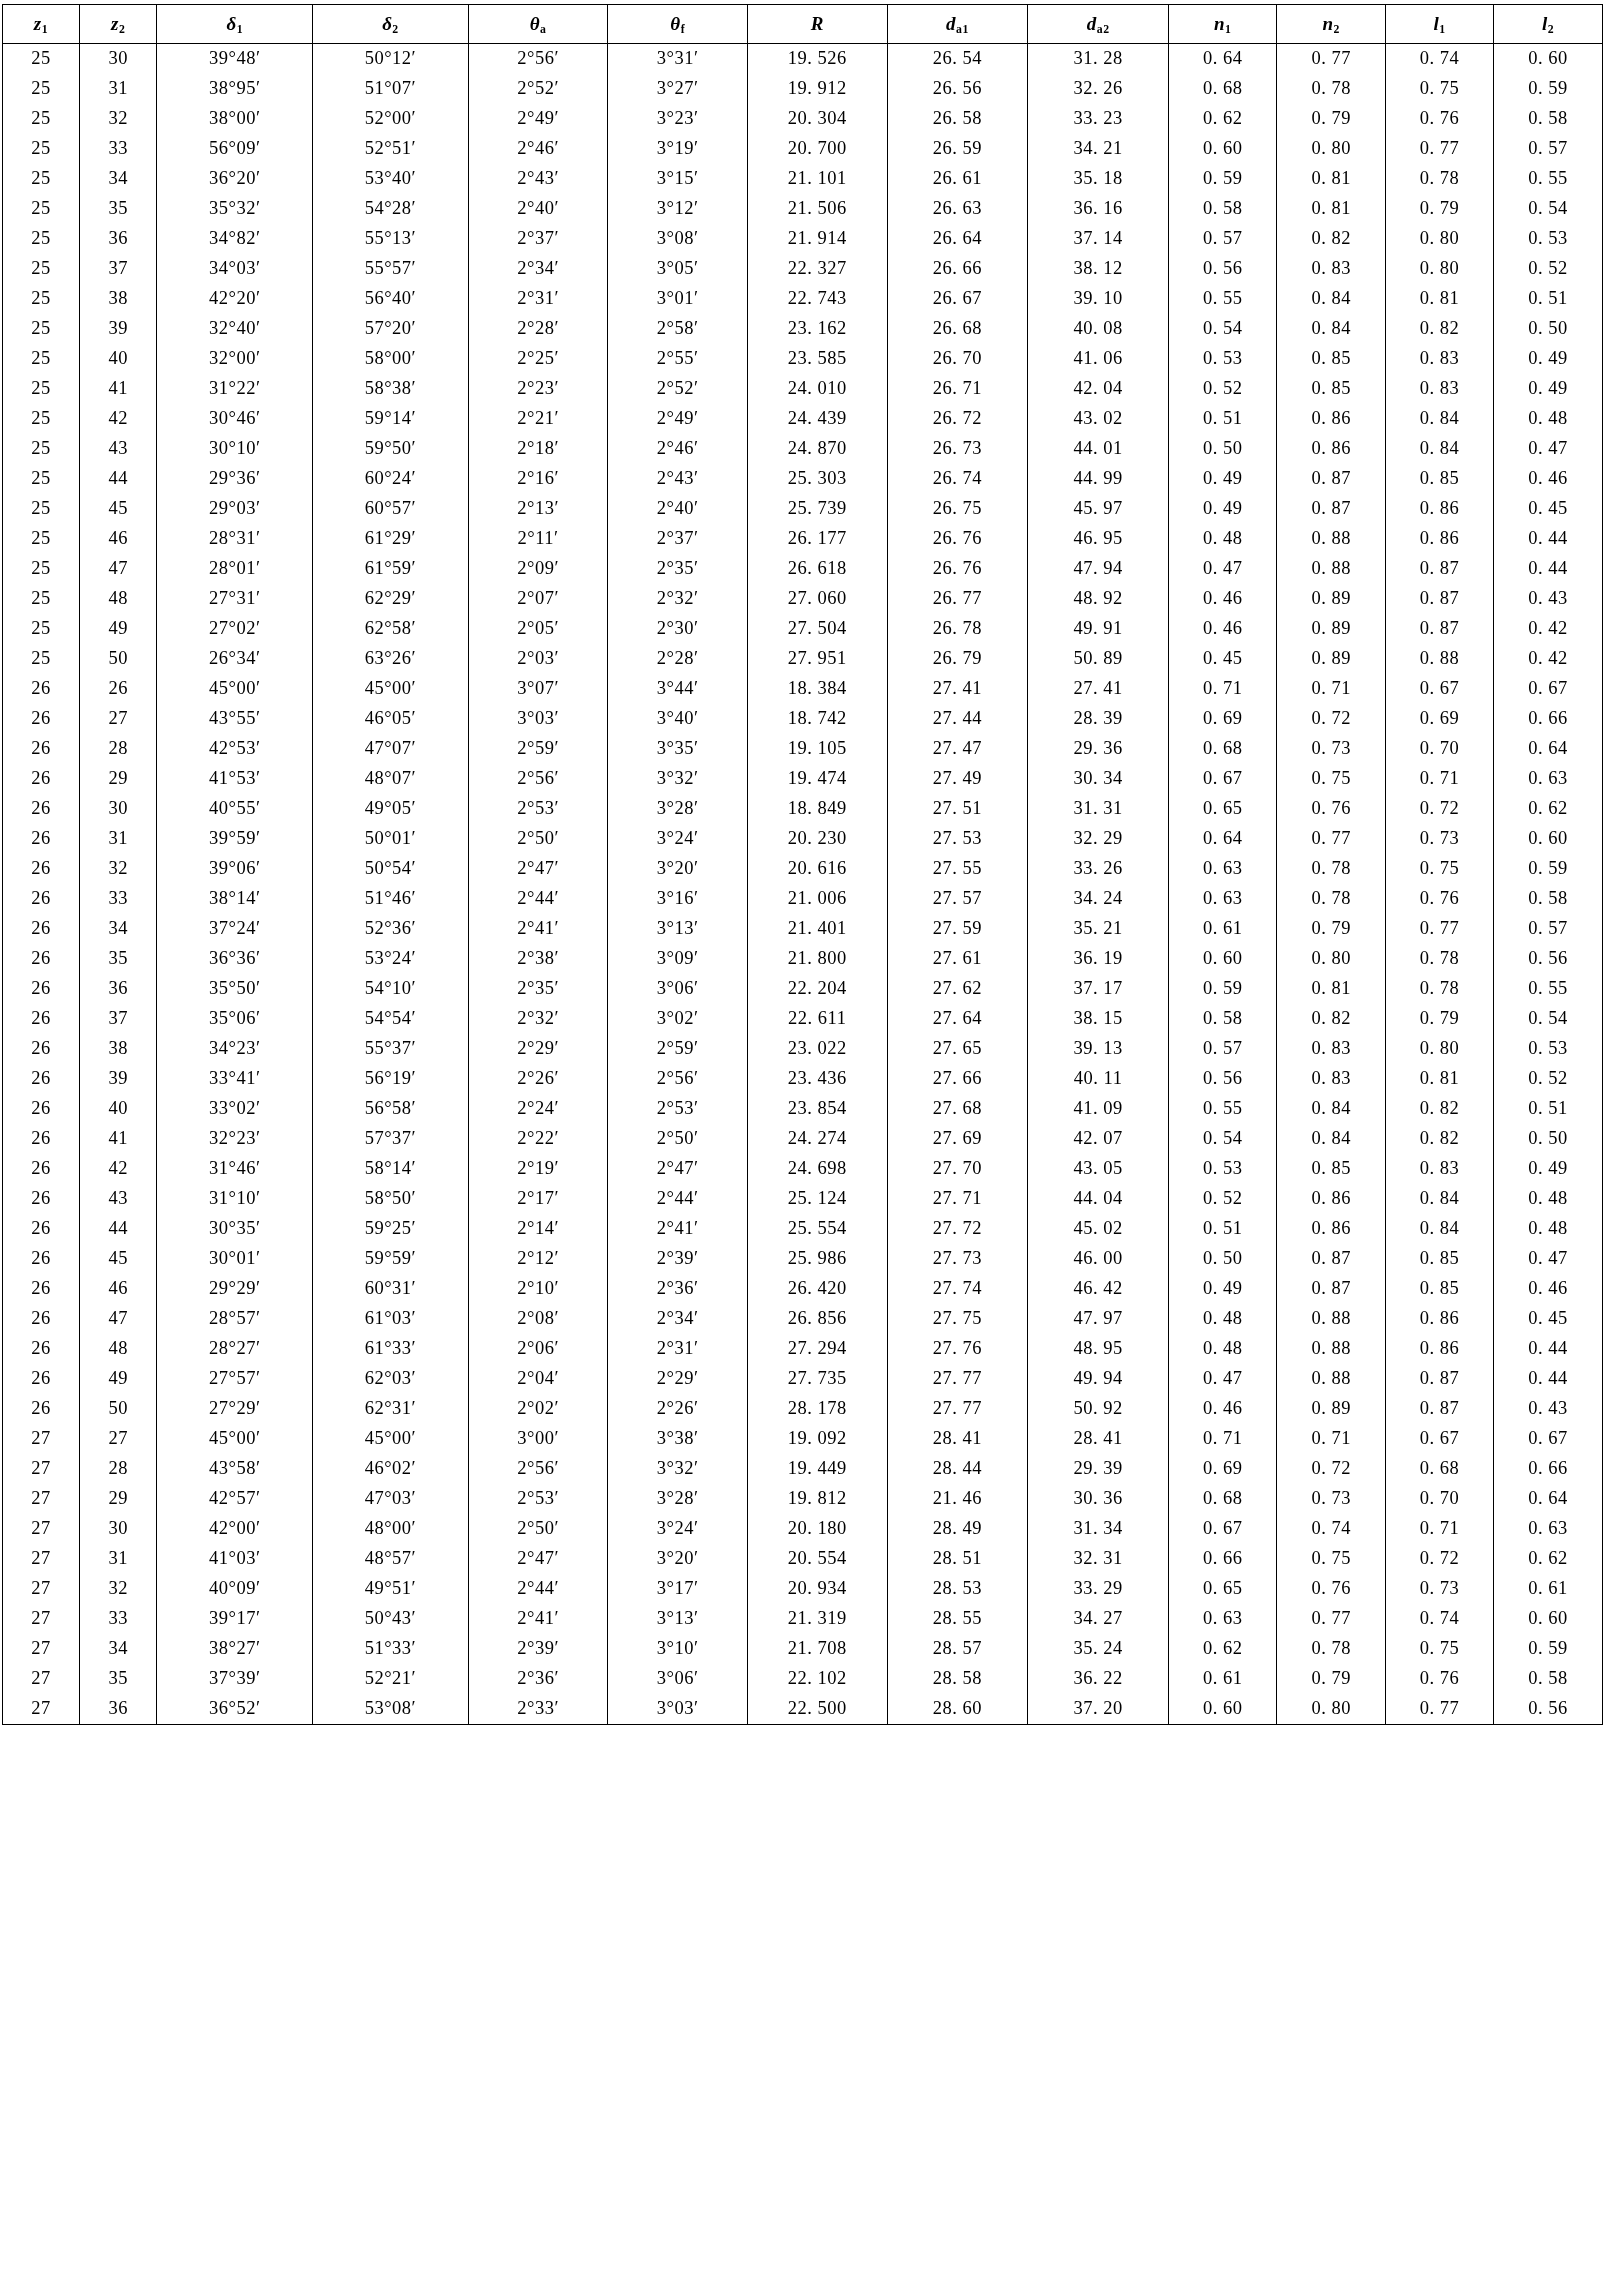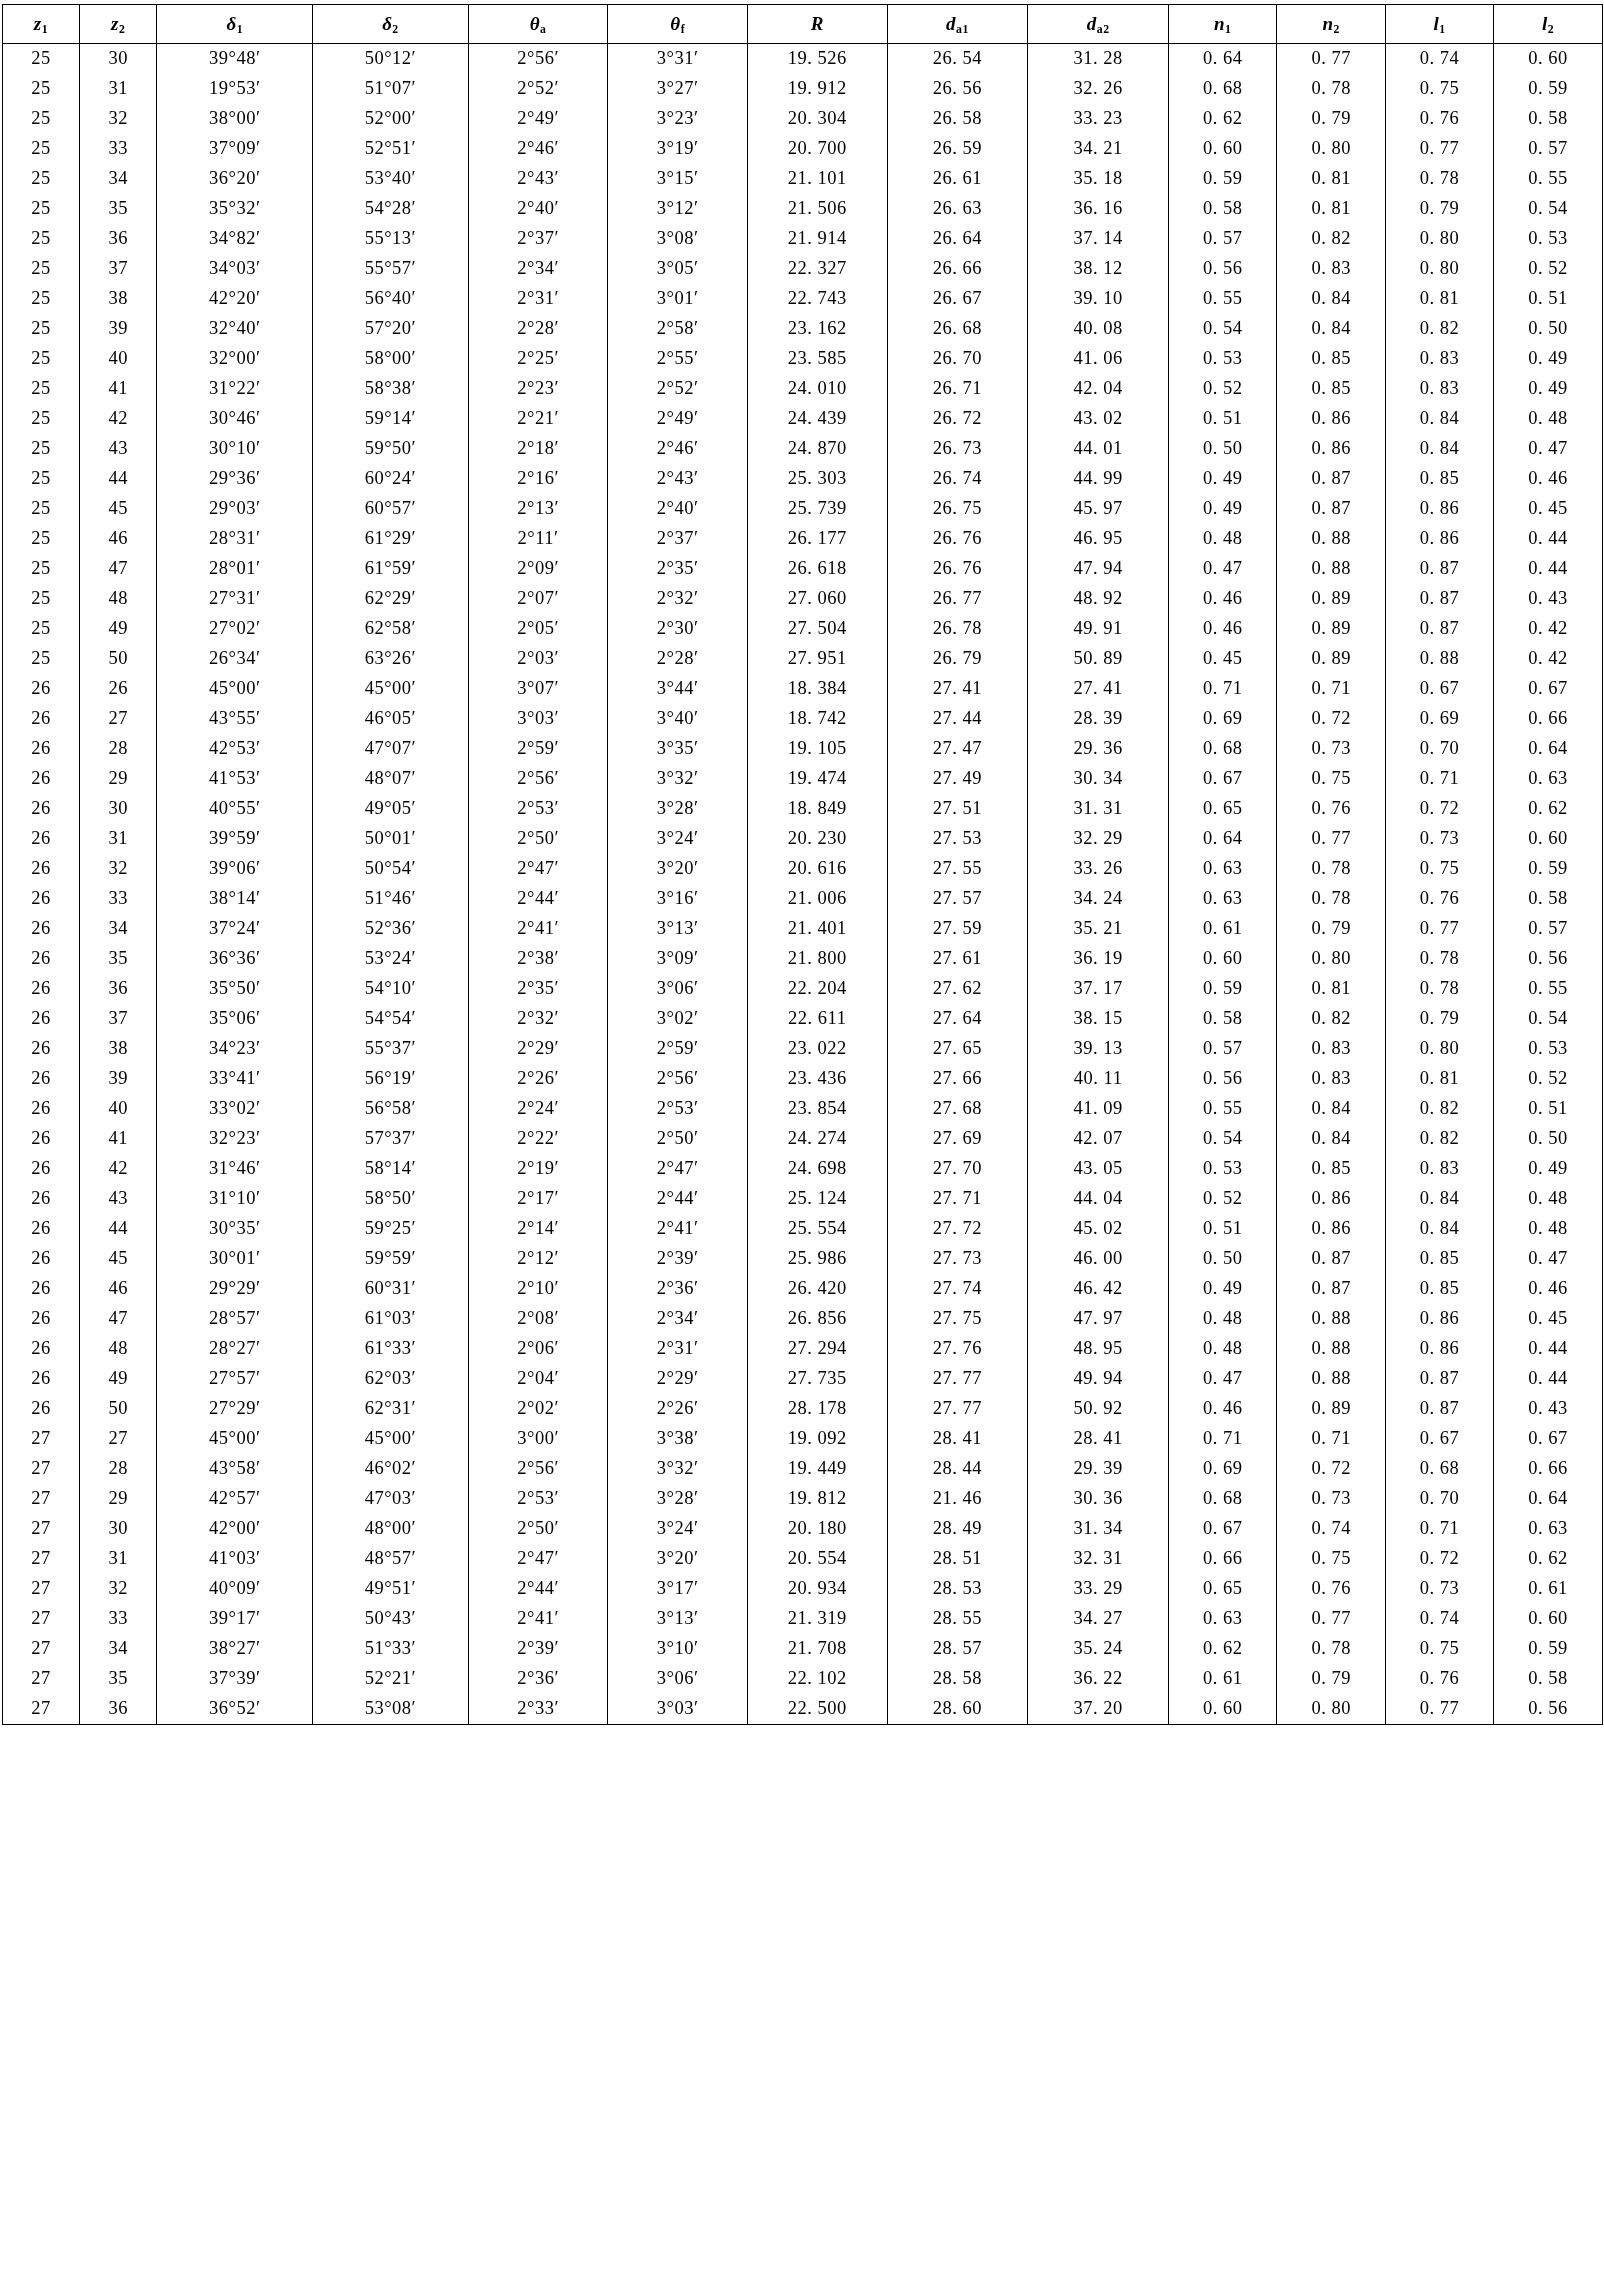--- a/index.html
+++ b/index.html
@@ -113,21 +113,21 @@
           <td>26. 54</td>
           <td>31. 28</td>
           <td>0. 64</td>
           <td>0. 77</td>
           <td>0. 74</td>
           <td>0. 60</td>
         </tr>
         <tr>
           <td>25</td>
           <td>31</td>
-          <td>19°53′</td>
+          <td>38°95′</td>
           <td>51°07′</td>
           <td>2°52′</td>
           <td>3°27′</td>
           <td>19. 912</td>
           <td>26. 56</td>
           <td>32. 26</td>
           <td>0. 68</td>
           <td>0. 78</td>
           <td>0. 75</td>
           <td>0. 59</td>
@@ -143,21 +143,21 @@
           <td>26. 58</td>
           <td>33. 23</td>
           <td>0. 62</td>
           <td>0. 79</td>
           <td>0. 76</td>
           <td>0. 58</td>
         </tr>
         <tr>
           <td>25</td>
           <td>33</td>
-          <td>37°09′</td>
+          <td>56°09′</td>
           <td>52°51′</td>
           <td>2°46′</td>
           <td>3°19′</td>
           <td>20. 700</td>
           <td>26. 59</td>
           <td>34. 21</td>
           <td>0. 60</td>
           <td>0. 80</td>
           <td>0. 77</td>
           <td>0. 57</td>

